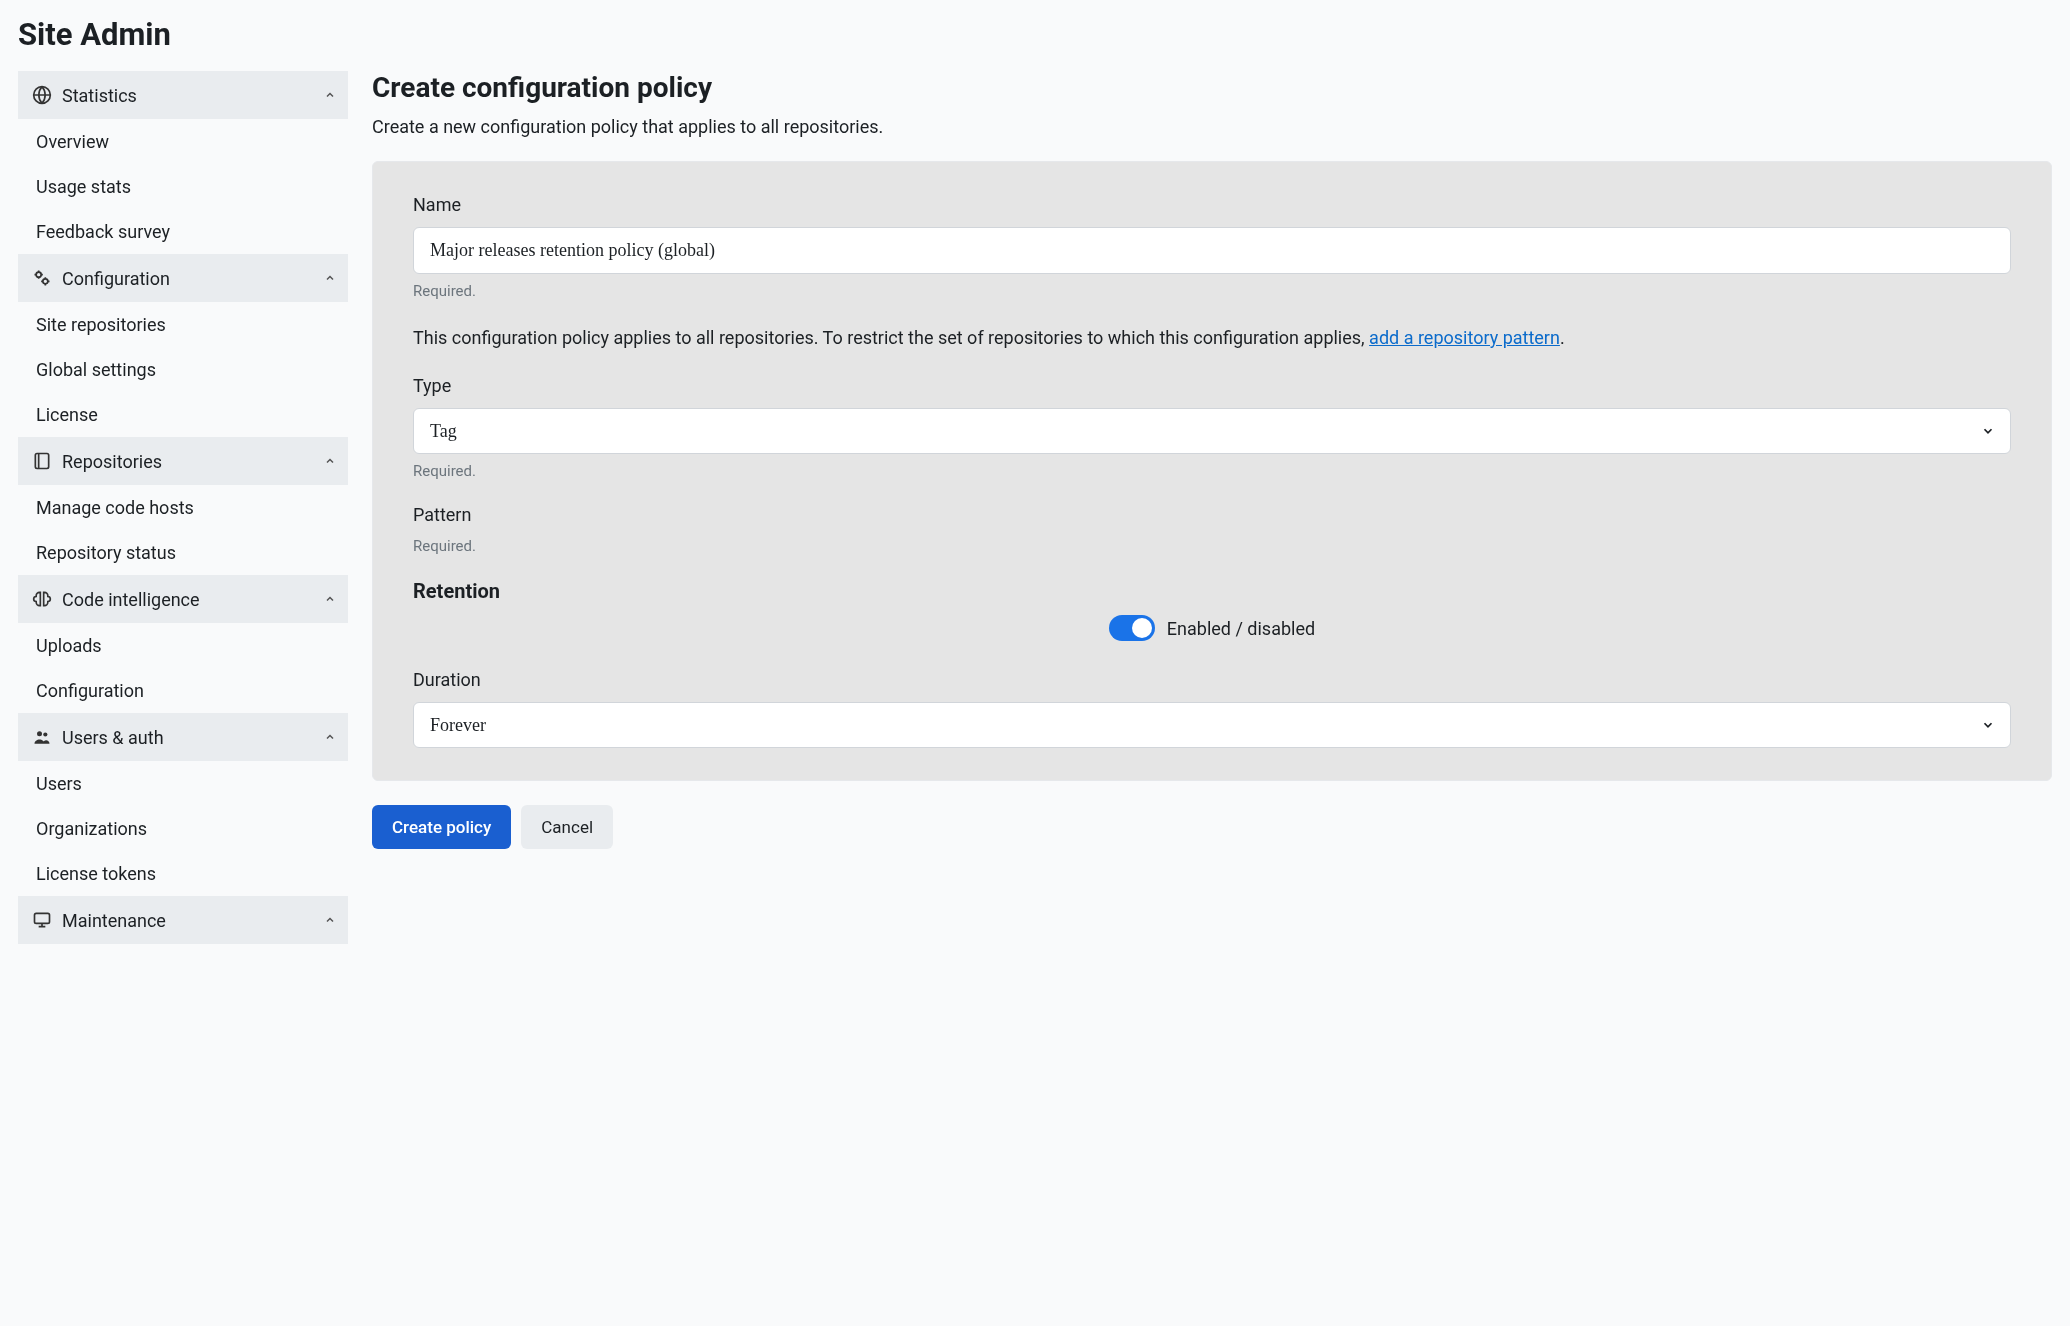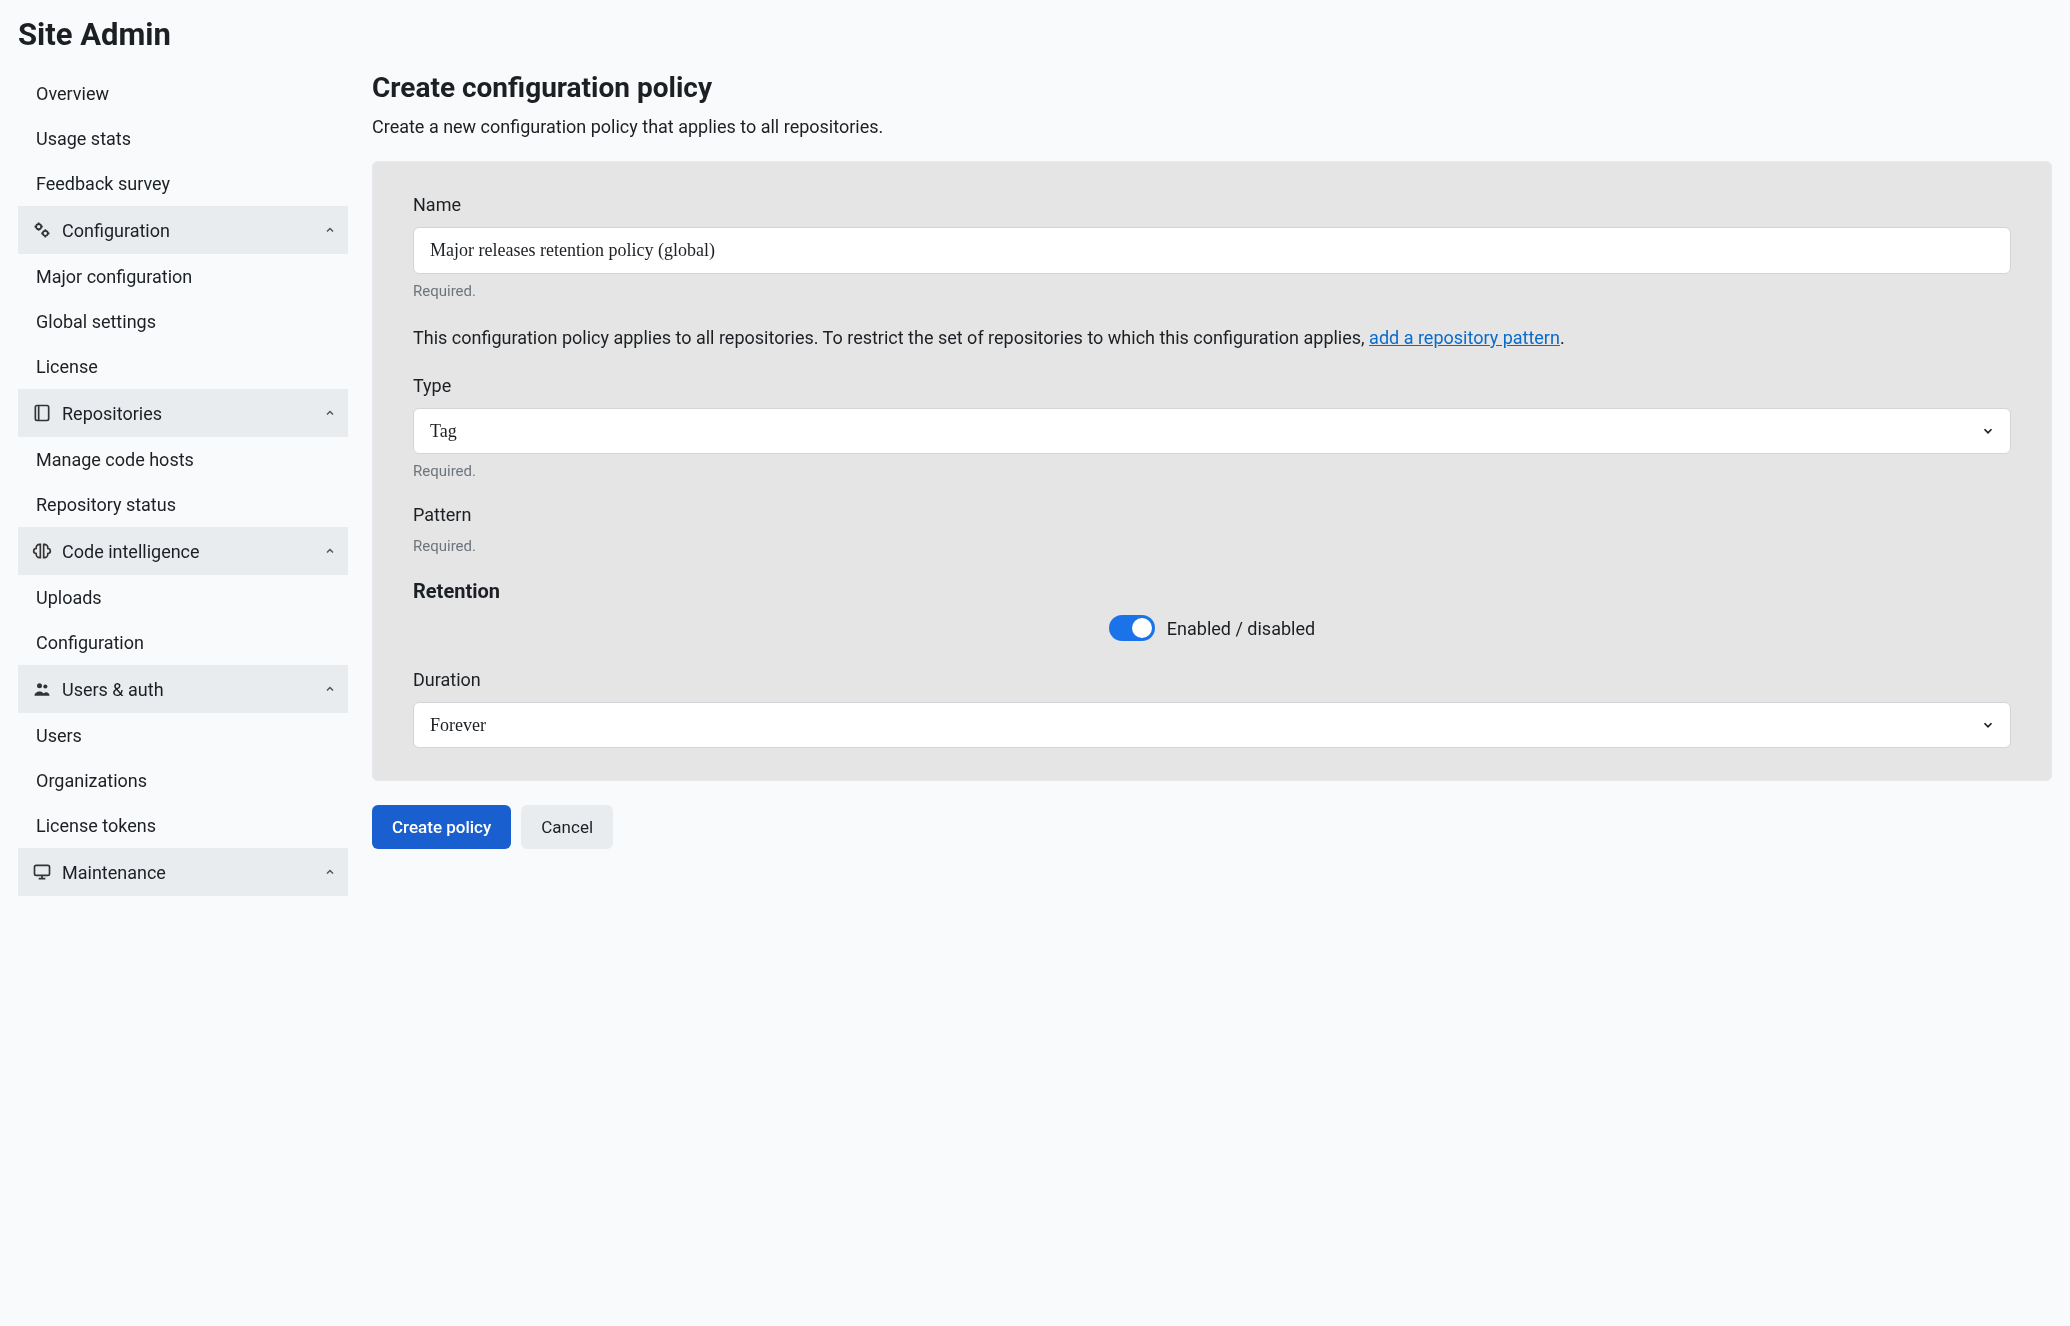--- a/index.html
+++ b/index.html
@@ -189,40 +189,54 @@
   </style>
 </head>
 <body>
 
 <div class="container">
   <h1 class="page-title">Site Admin</h1>
 
   <div class="layout">
     <nav class="sidebar">
 
+      <div class="sidebar-section-header">
+        <span class="icon">
+          <svg width="20" height="20" viewBox="0 0 24 24" fill="none" stroke="currentColor" stroke-width="2">
+              <circle cx="12" cy="12" r="10"></circle>
+              <path d="M2 12h20M12 2a15 15 0 0 1 0 20M12 2a15 15 0 0 0 0 20"></path>
+            </svg>
+        </span>
+        <span class="label">Statistics</span>
+        <span class="chevron">
+          <svg width="12" height="12" viewBox="0 0 24 24" fill="none" stroke="currentColor" stroke-width="3">
+              <polyline points="18 15 12 9 6 15"></polyline>
+            </svg>
+        </span>
+      </div>
       <div class="sidebar-item">Overview</div>
       <div class="sidebar-item">Usage stats</div>
       <div class="sidebar-item">Feedback survey</div>
 
       <div class="sidebar-section-header">
         <span class="icon">
           <svg width="20" height="20" viewBox="0 0 24 24" fill="currentColor">
               <circle cx="8" cy="8" r="3" fill="none" stroke="currentColor" stroke-width="2"></circle>
               <circle cx="16" cy="16" r="3" fill="none" stroke="currentColor" stroke-width="2"></circle>
               <path d="M8 3v2M8 11v2M3 8h2M11 8h2M16 11v2M16 19v2M11 16h2M19 16h2" stroke="currentColor" stroke-width="2"></path>
             </svg>
         </span>
         <span class="label">Configuration</span>
         <span class="chevron">
           <svg width="12" height="12" viewBox="0 0 24 24" fill="none" stroke="currentColor" stroke-width="3">
               <polyline points="18 15 12 9 6 15"></polyline>
             </svg>
         </span>
       </div>
-      <div class="sidebar-item">Major configuration</div>
+      <div class="sidebar-item">Site repositories</div>
       <div class="sidebar-item">Global settings</div>
       <div class="sidebar-item">License</div>
 
       <div class="sidebar-section-header">
         <span class="icon">
           <svg width="20" height="20" viewBox="0 0 24 24" fill="currentColor">
               <rect x="4" y="3" width="16" height="18" rx="2" fill="none" stroke="currentColor" stroke-width="2"></rect>
               <path d="M8 3v18" stroke="currentColor" stroke-width="2"></path>
             </svg>
         </span>

